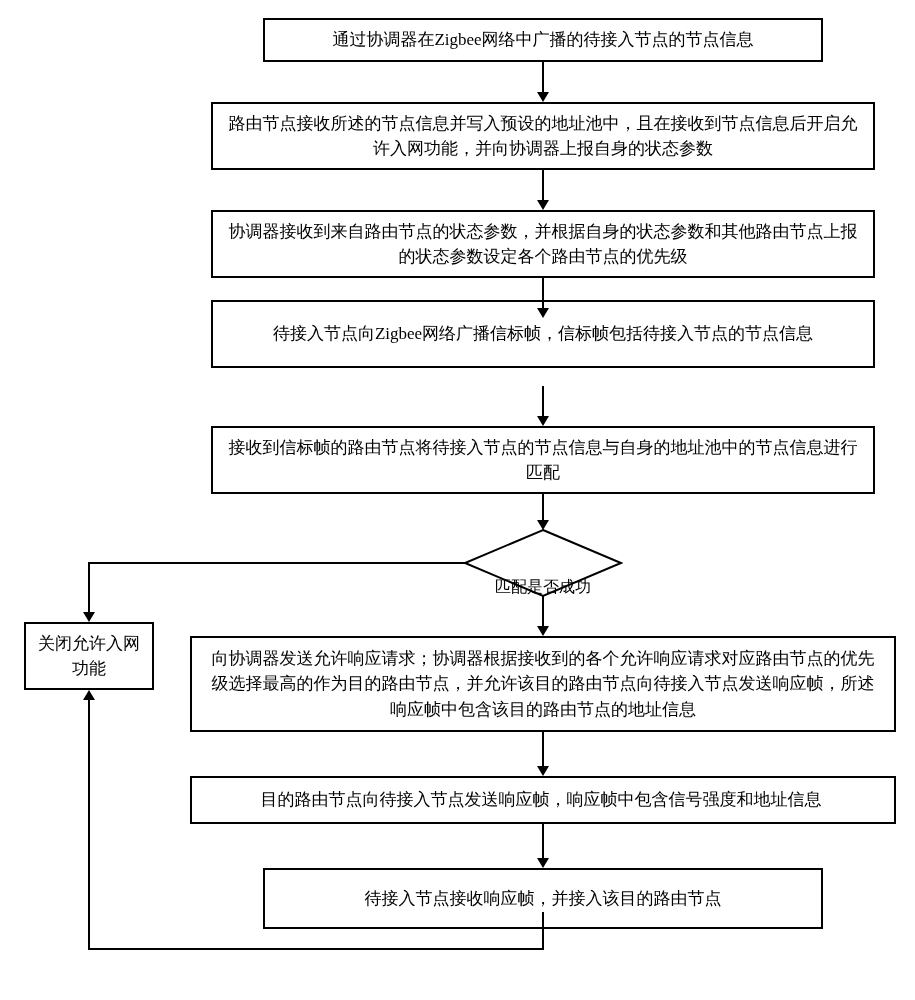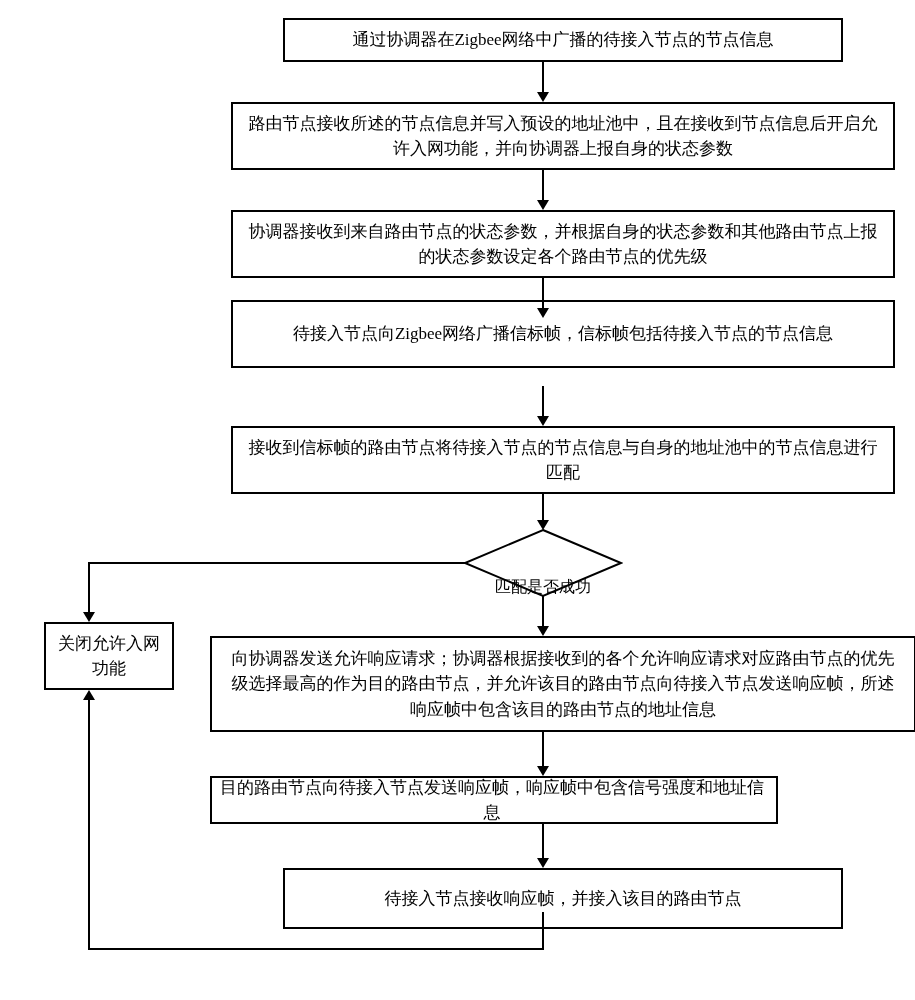--- a/index.html
+++ b/index.html
@@ -14,21 +14,20 @@
     position: absolute;
     border: 2px solid #000;
     background: #fff;
     display: flex;
     align-items: center;
     justify-content: center;
     text-align: center;
     font-size: 17px;
     line-height: 1.5;
     padding: 8px 12px;
-    margin-left: 20px;
   }
   .diamond {
     position: absolute;
     width: 160px;
     height: 70px;
   }
   .diamond svg { position: absolute; top:0; left:0; }
   .diamond .lbl {
     position: absolute;
     top: 0; left:0; right:0; bottom:0;
@@ -80,21 +79,21 @@
   </svg>
   <div class="lbl">
       <span>匹配是否成功</span>
     </div>
 </div>
 
 <div class="box" style="left:190px; top:636px; width:706px; height:96px;">
   <span>向协调器发送允许响应请求；协调器根据接收到的各个允许响应请求对应路由节点的优先级选择最高的作为目的路由节点，并允许该目的路由节点向待接入节点发送响应帧，所述响应帧中包含该目的路由节点的地址信息</span>
 </div>
 
-<div class="box" style="left:190px; top:776px; width:568px; height:48px;padding-left:8px;">
+<div class="box" style="left:190px; top:776px; width:706px; height:48px;padding-left:8px;">
   <span>目的路由节点向待接入节点发送响应帧，响应帧中包含信号强度和地址信息</span>
 </div>
 
 <div class="box" style="left:263px; top:868px; width:560px; height:61px;">
   <span>待接入节点接收响应帧，并接入该目的路由节点</span>
 </div>
 
 <div class="box" style="left:24px; top:622px; width:130px; height:68px;">
   <span>关闭允许入网功能</span>
 </div>

